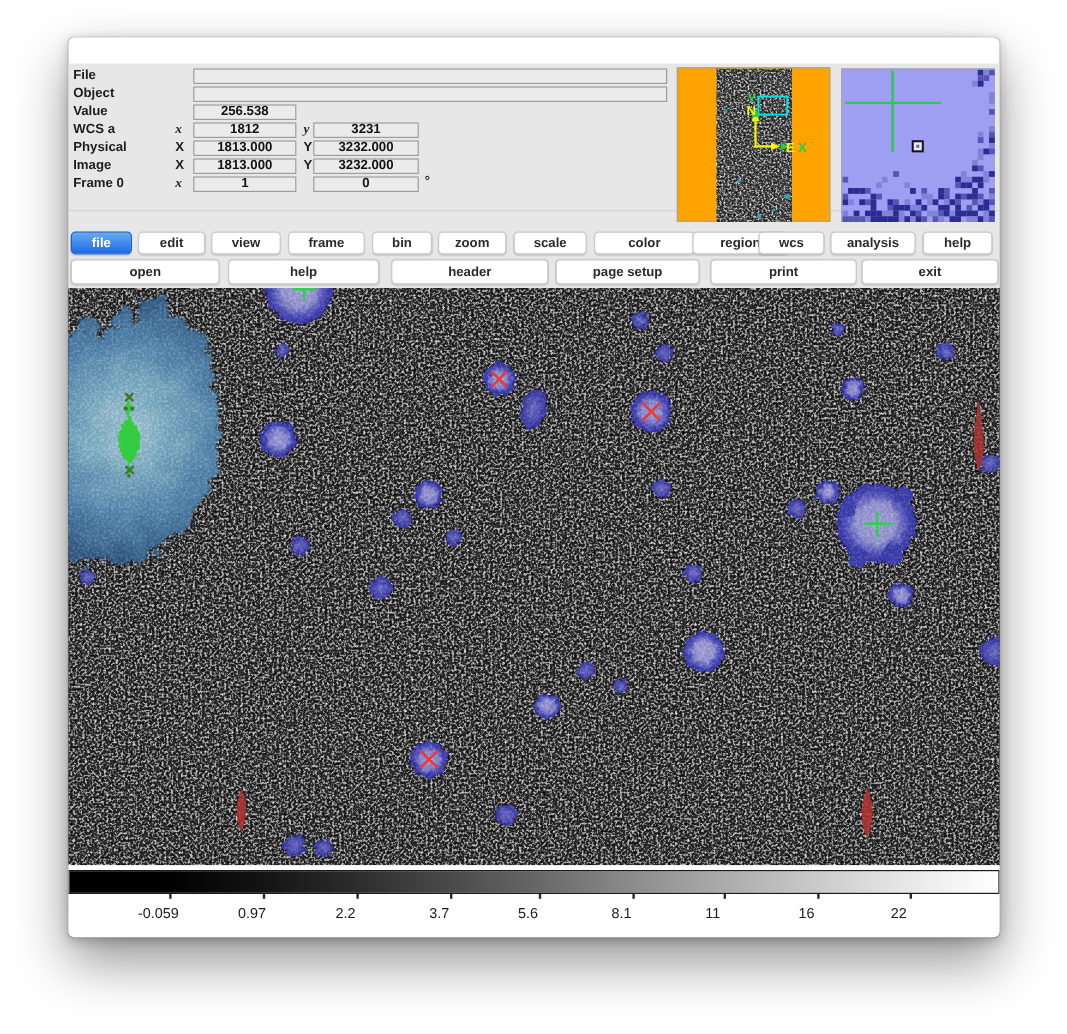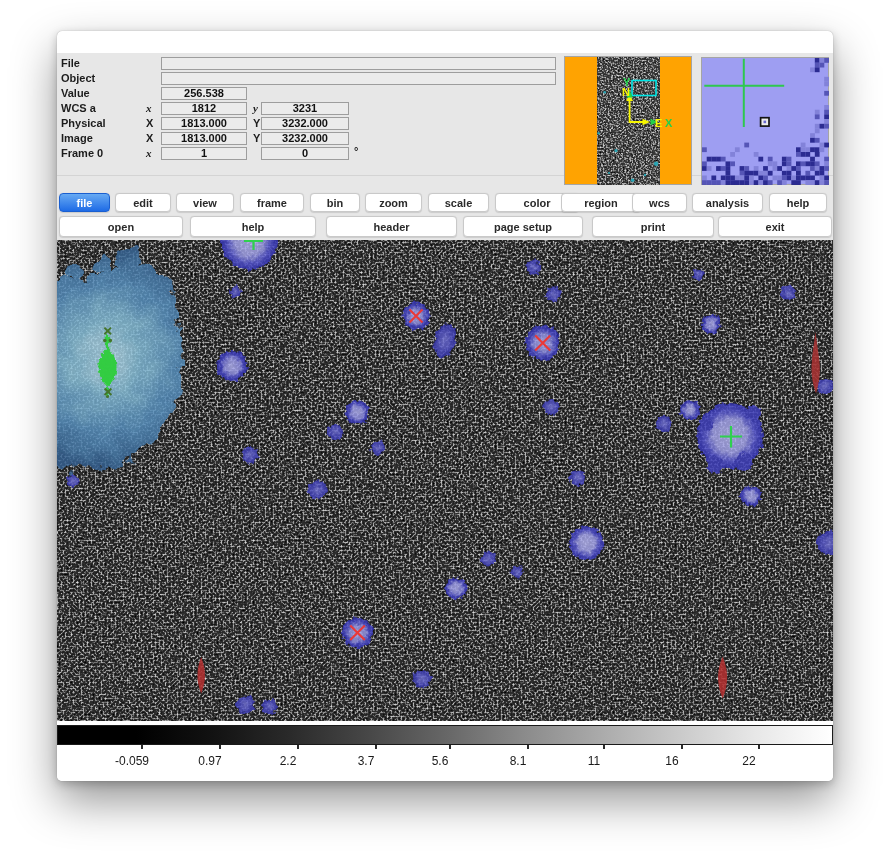--- a/index.html
+++ b/index.html
@@ -266,21 +266,21 @@
     </div>
 
     <div class="btn blue" style="left:2px;top:140px;width:51px;">file</div>
     <div class="btn" style="left:58px;top:140px;width:56px;">edit</div>
     <div class="btn" style="left:119px;top:140px;width:58px;">view</div>
     <div class="btn" style="left:183px;top:140px;width:64px;">frame</div>
     <div class="btn" style="left:253px;top:140px;width:50px;">bin</div>
     <div class="btn" style="left:308px;top:140px;width:57px;">zoom</div>
     <div class="btn" style="left:371px;top:140px;width:61px;">scale</div>
     <div class="btn" style="left:438px;top:140px;width:84px;">color</div>
-    <div class="btn" style="left:504px;top:140px;width:80px;">region</div>
+    <div class="btn" style="left:520px;top:140px;width:80px;">region</div>
     <div class="btn" style="left:575px;top:140px;width:55px;">wcs</div>
     <div class="btn" style="left:635px;top:140px;width:71px;">analysis</div>
     <div class="btn" style="left:712px;top:140px;width:58px;">help</div>
 
     <div class="btn r2" style="left:2px;top:163px;width:124px;">open</div>
     <div class="btn r2" style="left:133px;top:163px;width:126px;">help</div>
     <div class="btn r2" style="left:269px;top:163px;width:131px;">header</div>
     <div class="btn r2" style="left:406px;top:163px;width:120px;">page setup</div>
     <div class="btn r2" style="left:535px;top:163px;width:122px;">print</div>
     <div class="btn r2" style="left:661px;top:163px;width:114px;">exit</div>

